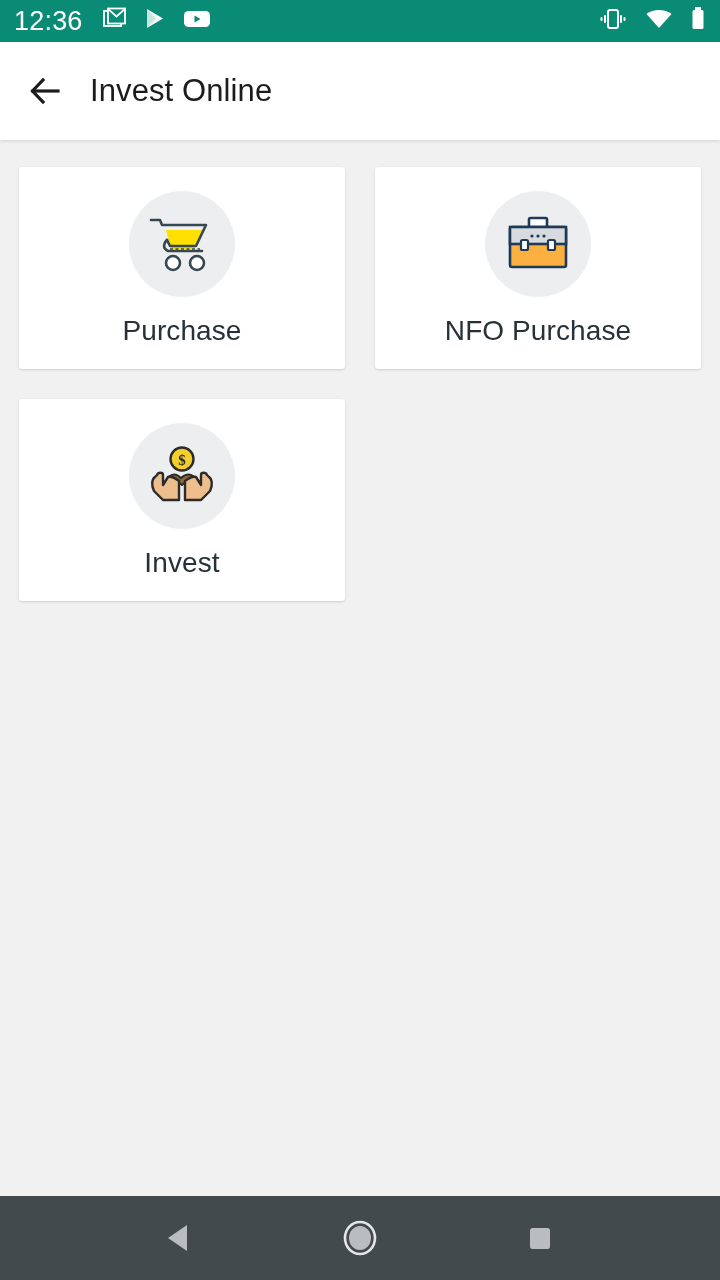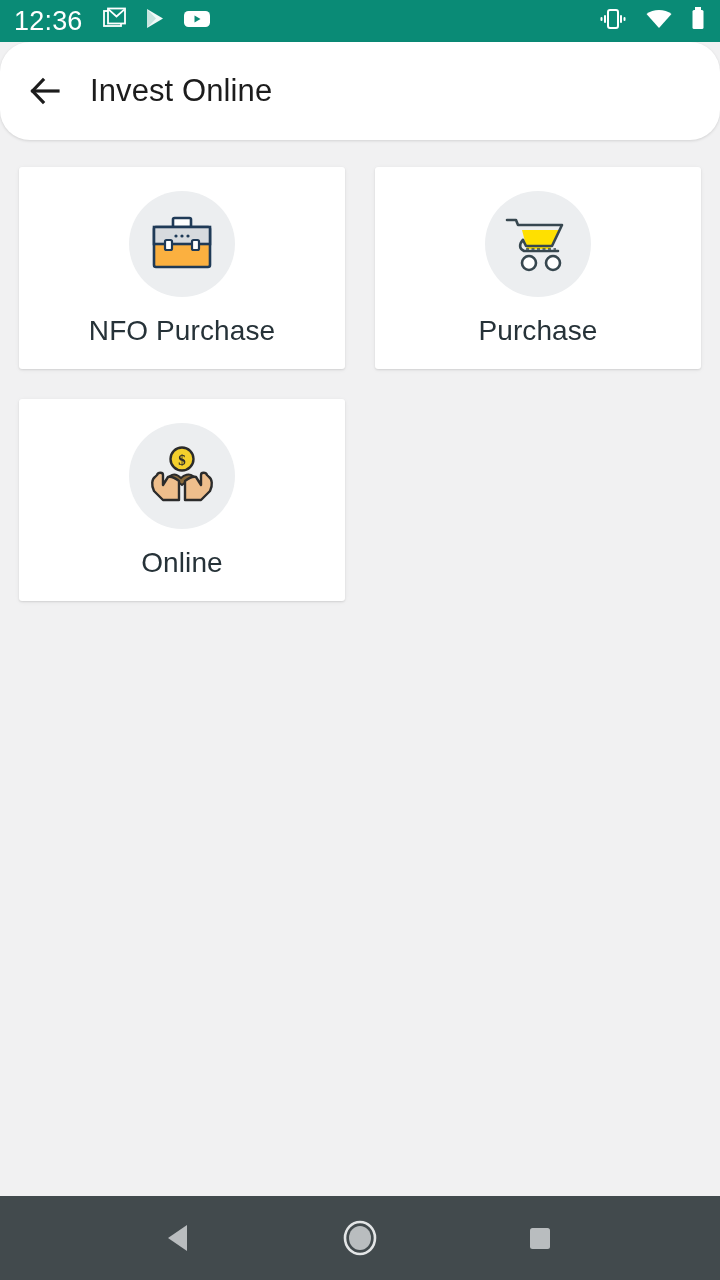--- a/index.html
+++ b/index.html
@@ -24,21 +24,20 @@
   .sb-left-icons { display:flex; align-items:center; gap:14px; margin-left:20px; }
   .sb-right-icons { margin-left:auto; display:flex; align-items:center; gap:17px; }
   .sb-icon { display:block; }
 
   
   .appbar {
     position:absolute; top:42px; left:0; width:720px; height:98px;
     background:#ffffff; display:flex; align-items:center;
     box-shadow:0 1px 3px rgba(0,0,0,0.13);
     z-index:5;
-    border-radius:30px;
   }
   .back-btn {
     width:64px; height:64px; margin-left:14px;
     display:flex; align-items:center; justify-content:center;
     cursor:pointer; border-radius:50%;
   }
   .appbar-title {
     font-size:31px; color:#1c1c1c; font-weight:400;
     margin-left:12px; letter-spacing:0.1px;
   }
@@ -134,63 +133,63 @@
       <svg width="36" height="36" viewBox="0 0 36 36">
         <line x1="5" y1="18" x2="30" y2="18" stroke="#1c1c1c" stroke-width="3.2" stroke-linecap="square"></line>
         <polyline points="15,7 4.5,18 15,29" fill="none" stroke="#1c1c1c" stroke-width="3.2" stroke-linecap="square" stroke-linejoin="miter"></polyline>
       </svg>
     </div>
     <span class="appbar-title">Invest Online</span>
   </div>
 
   <div class="content">
     <div class="grid">
+
+      <div class="card">
+        <div class="icon-circle">
+          <svg width="72" height="62" viewBox="0 0 72 62">
+            <polygon points="20,17 57,17 48,36 25,36" fill="#ffe000"></polygon>
+            <polyline points="5,7 14,7 16,12 60,12 50,33 24,33 21,27" fill="none" stroke="#37474f" stroke-width="2.6" stroke-linejoin="round" stroke-linecap="round"></polyline>
+            <path d="M21 27 C17 31, 17 36, 22 38 L56 38" fill="none" stroke="#37474f" stroke-width="2.6" stroke-linecap="round" stroke-linejoin="round"></path>
+            <line x1="24" y1="36" x2="54" y2="36" stroke="#37474f" stroke-width="1.6" stroke-dasharray="3,2.5"></line>
+            <circle cx="27" cy="50" r="7" fill="#fff" stroke="#37474f" stroke-width="2.6"></circle>
+            <circle cx="51" cy="50" r="7" fill="#fff" stroke="#37474f" stroke-width="2.6"></circle>
+          </svg>
+        </div>
+        <div class="card-label">Purchase</div>
+      </div>
 
       <div class="card">
         <div class="icon-circle">
           <svg width="68" height="62" viewBox="0 0 68 62">
             <rect x="25" y="5" width="18" height="11" rx="1.5" fill="#fff" stroke="#1f3a57" stroke-width="2.6"></rect>
             <rect x="6" y="14" width="56" height="40" rx="2" fill="#fbb040" stroke="#1f3a57" stroke-width="2.6"></rect>
             <rect x="6" y="14" width="56" height="17" fill="#d7dade" stroke="#1f3a57" stroke-width="2.6"></rect>
             <circle cx="28" cy="23" r="1.6" fill="#1f3a57"></circle>
             <circle cx="34" cy="23" r="1.6" fill="#1f3a57"></circle>
             <circle cx="40" cy="23" r="1.6" fill="#1f3a57"></circle>
             <rect x="17" y="27" width="7" height="10" rx="1.5" fill="#fff" stroke="#1f3a57" stroke-width="2.2"></rect>
             <rect x="44" y="27" width="7" height="10" rx="1.5" fill="#fff" stroke="#1f3a57" stroke-width="2.2"></rect>
           </svg>
         </div>
         <div class="card-label">NFO Purchase</div>
       </div>
 
-      <div class="card">
-        <div class="icon-circle">
-          <svg width="72" height="62" viewBox="0 0 72 62">
-            <polygon points="20,17 57,17 48,36 25,36" fill="#ffe000"></polygon>
-            <polyline points="5,7 14,7 16,12 60,12 50,33 24,33 21,27" fill="none" stroke="#37474f" stroke-width="2.6" stroke-linejoin="round" stroke-linecap="round"></polyline>
-            <path d="M21 27 C17 31, 17 36, 22 38 L56 38" fill="none" stroke="#37474f" stroke-width="2.6" stroke-linecap="round" stroke-linejoin="round"></path>
-            <line x1="24" y1="36" x2="54" y2="36" stroke="#37474f" stroke-width="1.6" stroke-dasharray="3,2.5"></line>
-            <circle cx="27" cy="50" r="7" fill="#fff" stroke="#37474f" stroke-width="2.6"></circle>
-            <circle cx="51" cy="50" r="7" fill="#fff" stroke="#37474f" stroke-width="2.6"></circle>
-          </svg>
-        </div>
-        <div class="card-label">Purchase</div>
-      </div>
-
 
       <div class="card">
         <div class="icon-circle">
           <svg width="74" height="62" viewBox="0 0 74 62">
             <circle cx="37" cy="14" r="11.5" fill="#f4cf2c" stroke="#2b2b2b" stroke-width="2.4"></circle>
             <text x="37" y="20" font-family="Liberation Serif, serif" font-size="15" font-weight="bold" fill="#2b2b2b" text-anchor="middle">$</text>
             <path d="M25 31 C29 28, 33 30, 36 33 C39 30, 44 28, 48 31 L37 40 Z" fill="#8a6a3a" stroke="#2b2b2b" stroke-width="2"></path>
             <path d="M10 32 C7 34, 6 40, 9 46 L18 55 L34 55 L34 36 C30 33, 27 31, 23 32 L18 40 L18 30 C18 27, 13 27, 12 30 Z" fill="#eebe8c" stroke="#2b2b2b" stroke-width="2.4" stroke-linejoin="round"></path>
             <path d="M64 32 C67 34, 68 40, 65 46 L56 55 L40 55 L40 36 C44 33, 47 31, 51 32 L56 40 L56 30 C56 27, 61 27, 62 30 Z" fill="#eebe8c" stroke="#2b2b2b" stroke-width="2.4" stroke-linejoin="round"></path>
           </svg>
         </div>
-        <div class="card-label">Online</div>
+        <div class="card-label">Invest</div>
       </div>
 
 
     </div>
   </div>
 
   <div class="navbar">
     <div class="nav-btn">
       <svg width="44" height="44" viewBox="0 0 44 44">
         <path d="M29 9 L29 35 L10 22 Z" fill="#b9bdbf"></path>

